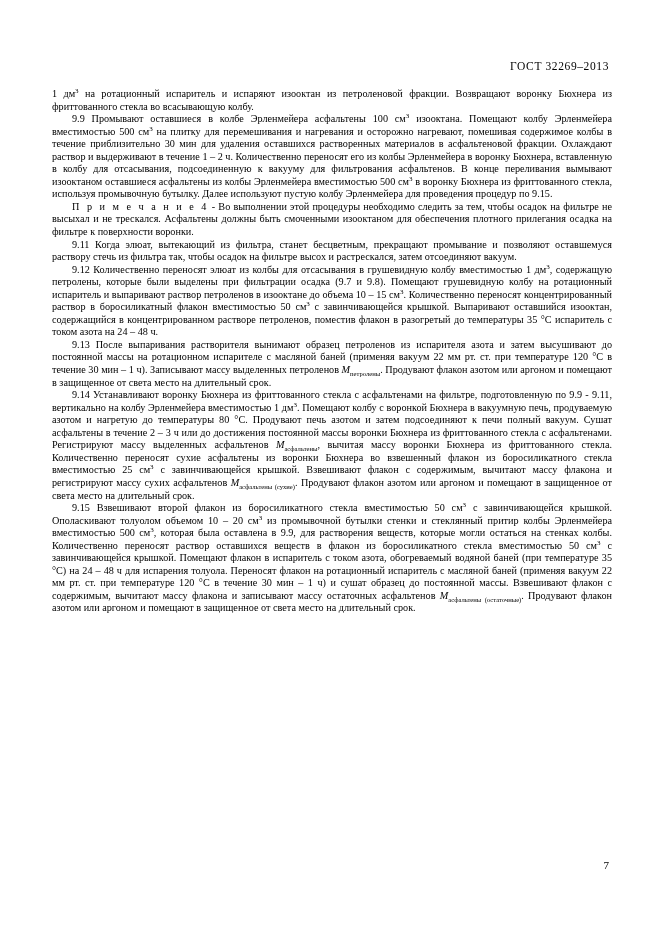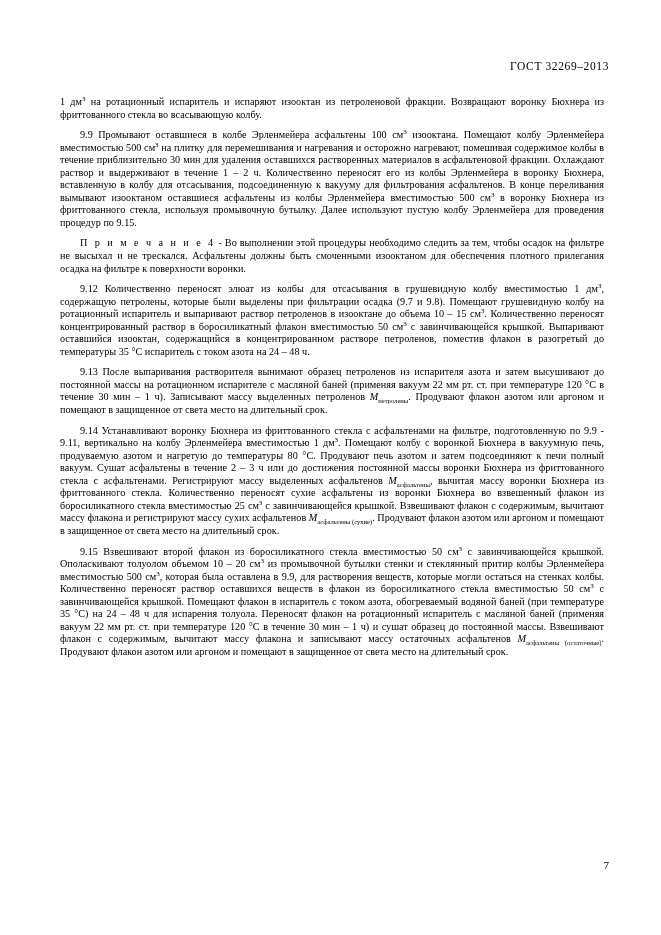--- a/index.html
+++ b/index.html
@@ -32,21 +32,21 @@
     font-weight: 400;
     white-space: nowrap;
   }
   .content {
     position: absolute;
     top: 88px;
     left: 52px;
     width: 560px;
   }
   p {
-    margin: 8px;
+    margin: 0;
     font-size: 10.2px;
     line-height: 12.55px;
     text-align: justify;
     text-justify: inter-word;
     hyphens: manual;
   }
   p.ind {
     text-indent: 20px;
   }
   p.note {
@@ -79,20 +79,21 @@
 <body>
 
 <div class="page">
 
   <div class="header">ГОСТ 32269–2013</div>
 
   <div class="content">
     <p class="cont">1 дм<sup>3</sup> на ротационный испаритель и испаряют изооктан из петроленовой фракции. Возвращают воронку Бюхнера из фриттованного стекла во всасывающую колбу.</p>
     <p class="ind">9.9 Промывают оставшиеся в колбе Эрленмейера асфальтены 100 см<sup>3</sup> изооктана. Помещают колбу Эрленмейера вместимостью 500 см<sup>3</sup> на плитку для перемешивания и нагревания и осторожно нагревают, помешивая содержимое колбы в течение приблизительно 30 мин для удаления оставшихся растворенных материалов в  асфальтеновой фракции. Охлаждают раствор и  выдерживают в течение 1 – 2 ч. Количественно переносят его из колбы Эрленмейера в воронку Бюхнера, вставленную в колбу для отсасывания, подсоединенную к вакууму для фильтрования асфальтенов. В конце переливания вымывают изооктаном оставшиеся асфальтены из колбы Эрленмейера вместимостью 500 см<sup>3</sup> в воронку Бюхнера из фриттованного стекла, используя промывочную бутылку. Далее используют пустую колбу Эрленмейера  для проведения процедур по 9.15.</p>
     <p class="note"><span class="sp">П р и м е ч а н и е  4</span> - Во выполнении этой процедуры необходимо следить за тем, чтобы осадок на фильтре не высыхал и не трескался. Асфальтены должны быть смоченными изооктаном для обеспечения плотного прилегания осадка на фильтре к поверхности воронки.</p>
+    <p class="ind">9.11 Когда элюат, вытекающий из фильтра, станет бесцветным, прекращают промывание и позволяют оставшемуся раствору стечь из фильтра так, чтобы осадок на фильтре высох и растрескался, затем отсоединяют вакуум.</p>
     <p class="ind">9.12 Количественно переносят элюат из колбы для отсасывания в грушевидную колбу вместимостью 1 дм<sup>3</sup>, содержащую петролены, которые были выделены при фильтрации осадка (9.7 и 9.8). Помещают грушевидную колбу на ротационный испаритель и выпаривают раствор петроленов в изооктане до объема  10 – 15 см<sup>3</sup>. Количественно переносят концентрированный раствор в боросиликатный флакон вместимостью 50 см<sup>3</sup> с завинчивающейся крышкой. Выпаривают оставшийся изооктан, содержащийся в концентрированном растворе петроленов, поместив флакон в разогретый до температуры 35 °С испаритель с током азота на 24 – 48 ч.</p>
     <p class="ind">9.13 После выпаривания растворителя вынимают  образец петроленов из испарителя азота и затем высушивают до постоянной массы на  ротационном испарителе с масляной баней (применяя вакуум 22 мм рт. ст. при температуре 120 °С в течение     30 мин – 1 ч). Записывают массу выделенных петроленов <i>M</i><sub>петролены</sub>. Продувают флакон азотом или аргоном и помещают в защищенное от света место на длительный срок.</p>
     <p class="ind">9.14 Устанавливают воронку Бюхнера из фриттованного стекла с асфальтенами на фильтре, подготовленную по 9.9 - 9.11, вертикально на колбу Эрленмейера вместимостью 1 дм<sup>3</sup>. Помещают колбу с воронкой Бюхнера в вакуумную печь, продуваемую азотом и нагретую до температуры 80 °С. Продувают печь азотом и затем подсоединяют к печи полный вакуум. Сушат асфальтены в течение  2 – 3 ч или до  достижения постоянной массы воронки Бюхнера из фриттованного стекла с асфальтенами. Регистрируют массу выделенных асфальтенов <i>M</i><sub>асфальтены</sub>, вычитая массу воронки Бюхнера из фриттованного стекла. Количественно переносят сухие асфальтены из воронки Бюхнера во взвешенный флакон из боросиликатного стекла вместимостью 25 см<sup>3</sup> с завинчивающейся крышкой. Взвешивают флакон с содержимым, вычитают массу флакона и регистрируют массу сухих асфальтенов <i>M</i><sub>асфальтены (сухие)</sub>. Продувают флакон азотом или аргоном и помещают в защищенное от света место на длительный срок.</p>
     <p class="ind">9.15 Взвешивают второй флакон из боросиликатного стекла вместимостью 50 см<sup>3</sup> с завинчивающейся крышкой. Ополаскивают толуолом объемом 10 – 20 см<sup>3</sup> из промывочной бутылки стенки и стеклянный притир колбы Эрленмейера вместимостью 500 см<sup>3</sup>, которая была оставлена в 9.9, для растворения веществ, которые могли остаться на стенках колбы. Количественно переносят раствор оставшихся веществ в флакон из боросиликатного стекла вместимостью 50 см<sup>3</sup> с завинчивающейся крышкой. Помещают флакон в испаритель с током азота, обогреваемый водяной баней (при температуре  35 °С) на 24 – 48 ч для  испарения толуола. Переносят  флакон на ротационный испаритель с масляной баней (применяя вакуум 22 мм рт. ст. при температуре 120 °С в течение 30 мин – 1 ч) и сушат образец до постоянной массы. Взвешивают флакон с содержимым, вычитают массу флакона и записывают массу остаточных асфальтенов <i>M</i><sub>асфальтены (остаточные)</sub>. Продувают флакон азотом или аргоном и помещают в защищенное от света место на длительный срок.</p>
   </div>
 
   <div class="pagenum">7</div>
 
 </div>
 

